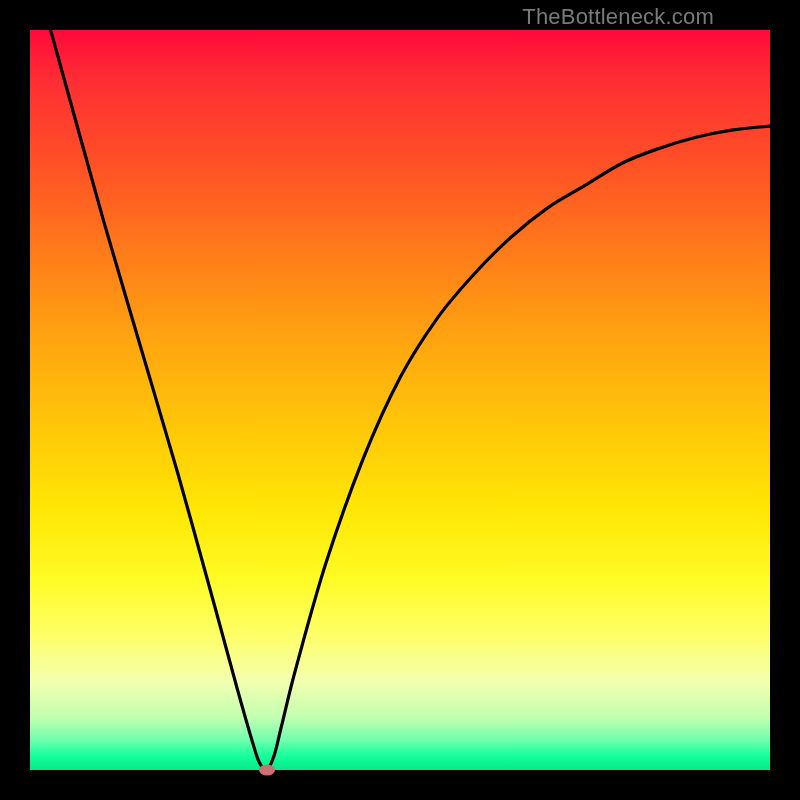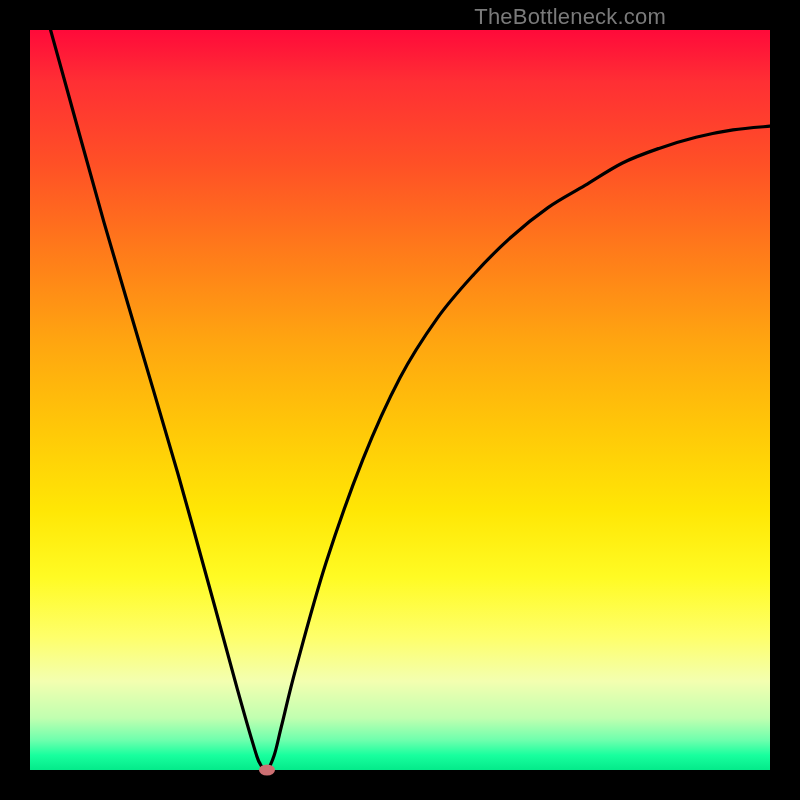--- a/index.html
+++ b/index.html
@@ -9,20 +9,21 @@
     height: 800px;
     background: #000;
     overflow: hidden;
     font-family: Arial, Helvetica, sans-serif;
   }
   .frame {
     position: relative;
     width: 676px;
     height: 800px;
     background: #000;
+    padding-left: 48px;
   }
   .plot-area {
     position: absolute;
     left: 30px;
     top: 30px;
     width: 740px;
     height: 740px;
     background: linear-gradient(to bottom,
       #ff0a3a 0%,
       #ff2f34 7%,

